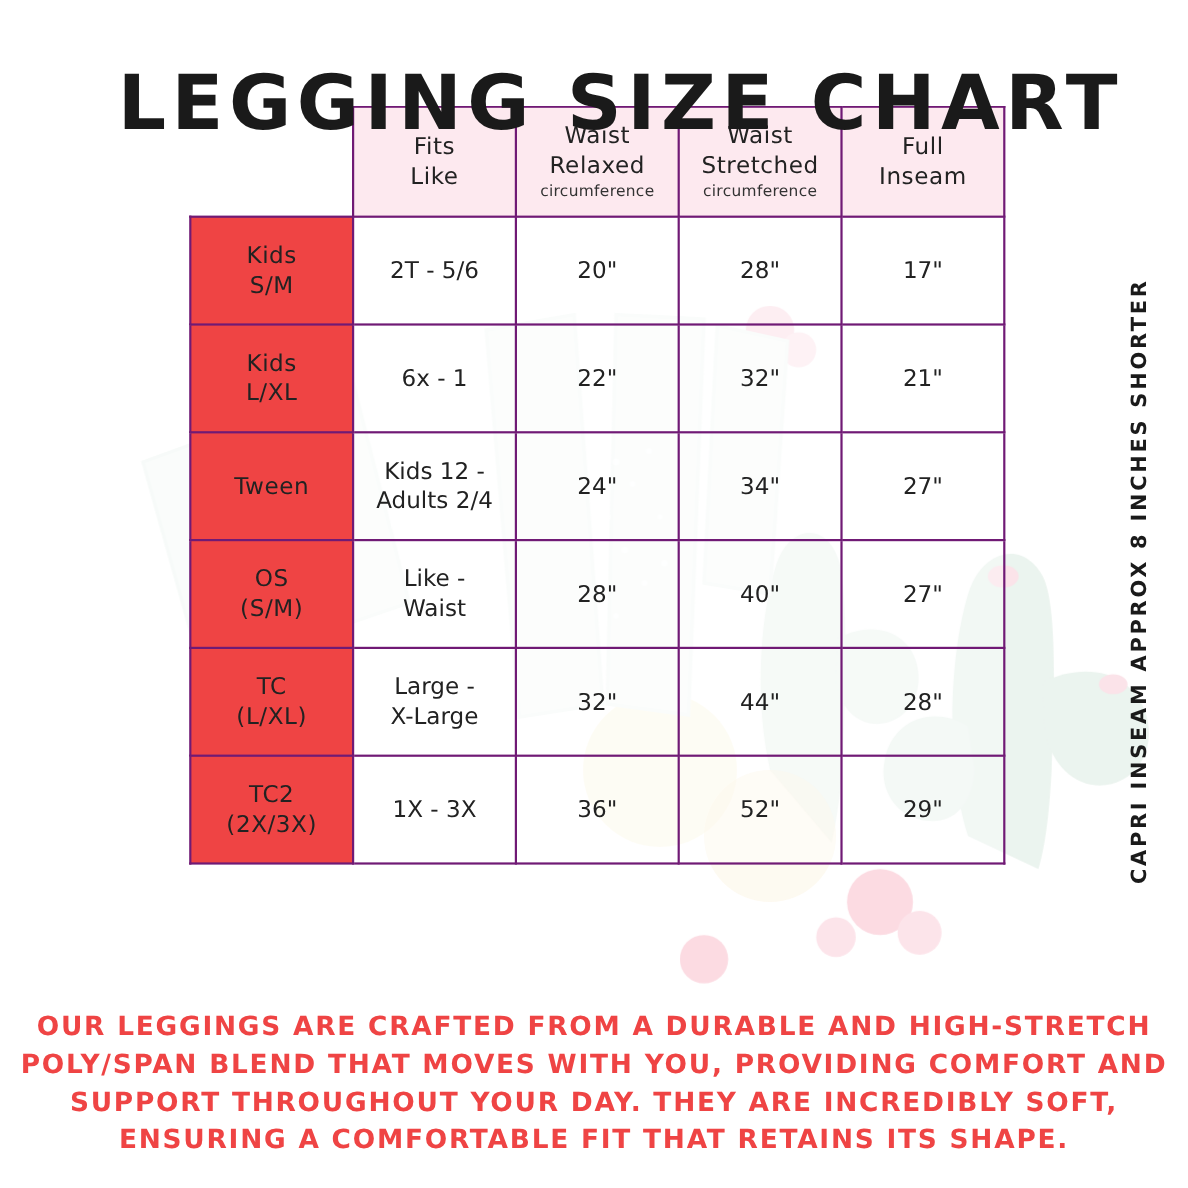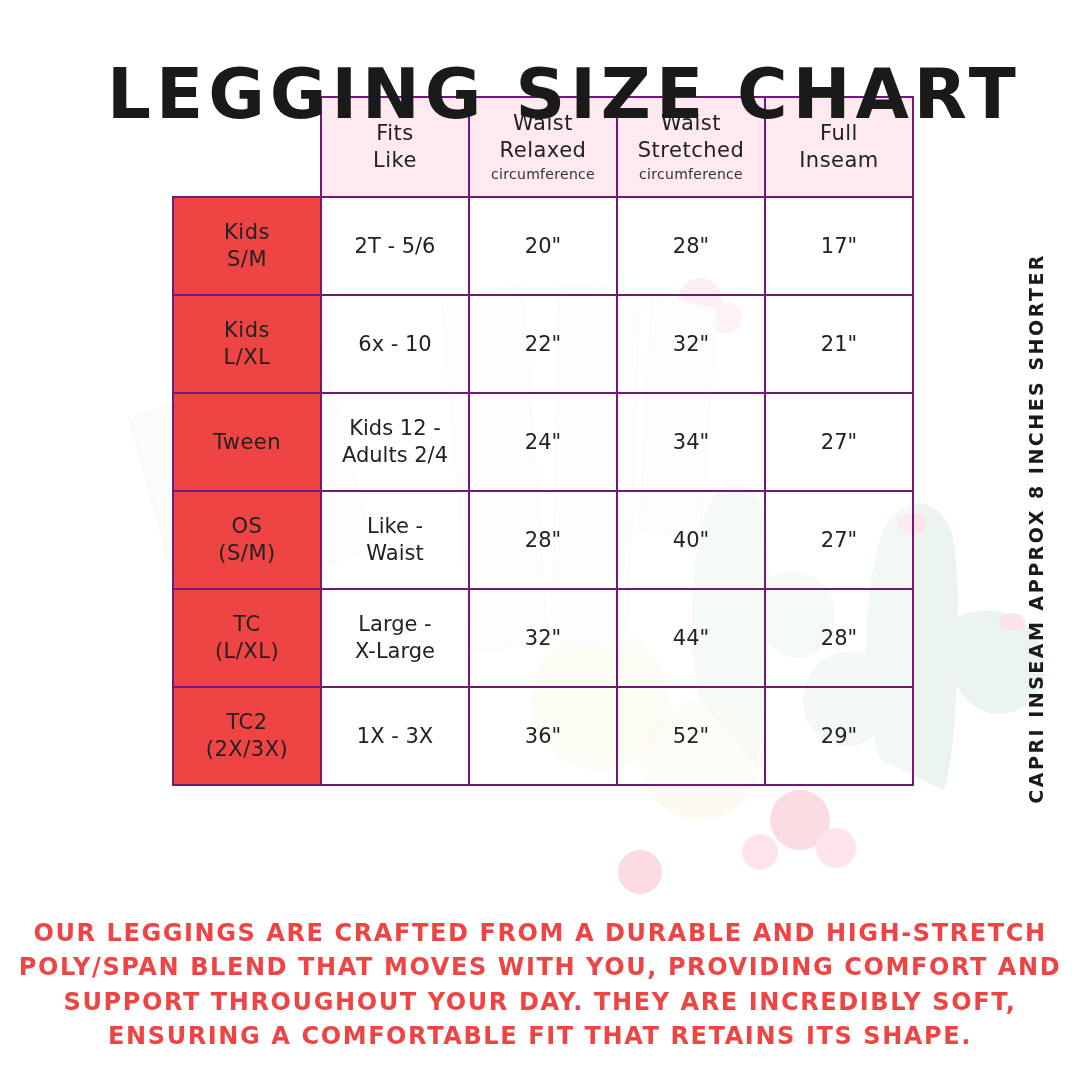--- a/index.html
+++ b/index.html
@@ -236,21 +236,21 @@
         <td class="data-cell">28"</td>
         <td class="data-cell">17"</td>
       </tr>
 
       <tr class="body-row">
         <td class="row-label">
           <span>Kids</span><br>
           <span>L/XL</span>
         </td>
         <td class="fits-cell">
-          <span>6x - 10</span>
+          <span>6x - 1</span>
         </td>
         <td class="data-cell">22"</td>
         <td class="data-cell">32"</td>
         <td class="data-cell">21"</td>
       </tr>
 
       <tr class="body-row">
         <td class="row-label">
           <span>Tween</span>
         </td>

